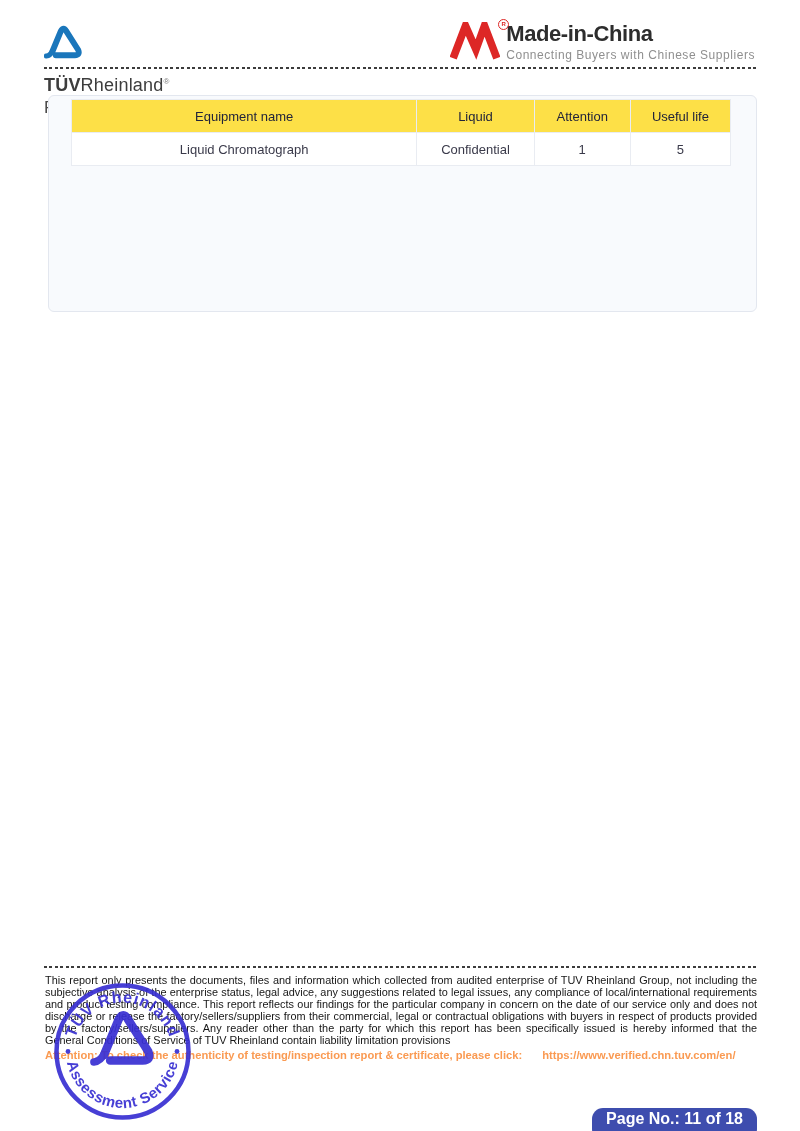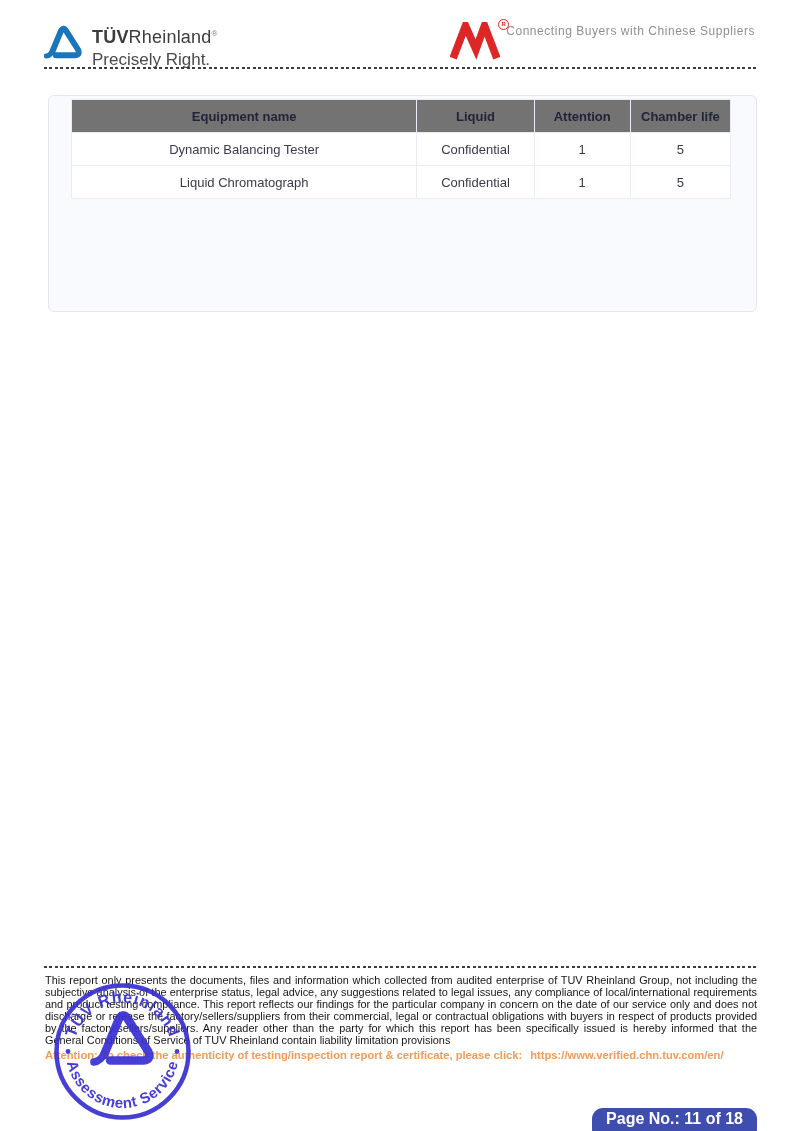--- a/index.html
+++ b/index.html
@@ -1,21 +1,21 @@
 <!DOCTYPE html>
 <html><head>
 <meta charset="utf-8">
 <style>
   html,body{margin:0;padding:0;background:#ffffff;}
   body{font-family:"Liberation Sans","DejaVu Sans",sans-serif;}
   .page{position:relative;width:800px;height:1131px;background:#fff;overflow:hidden;}
 
   
   .header{position:absolute;top:22px;left:44px;right:43px;display:flex;justify-content:space-between;align-items:flex-start;}
-  .tuv-logo{display:flex;align-items:flex-start;gap:8px;}
+  .tuv-logo{display:flex;align-items:flex-start;gap:8px;flex-direction:column;}
   .tuv-text{padding-top:2px;}
   .tuv-brand{font-size:18px;color:#3d3d3d;letter-spacing:0.2px;line-height:20px;}
   .tuv-brand .b{font-weight:bold;}
   .tuv-brand sup{font-size:8px;color:#7a7a7a;}
   .tuv-tagline{font-size:17px;color:#4a4a4a;margin-top:3px;}
   .mic-logo{display:flex;align-items:flex-start;gap:6px;position:relative;padding-right:2px;}
   .mic-text{text-align:left;}
   .mic-brand{font-size:22px;font-weight:bold;color:#2d2d2d;letter-spacing:-0.4px;line-height:24px;}
   .mic-tagline{font-size:12px;color:#8f8f8f;letter-spacing:0.55px;margin-top:2px;white-space:nowrap;}
   .mic-reg{position:absolute;left:48px;top:-3px;width:9px;height:9px;border:1px solid #dd2726;border-radius:50%;color:#dd2726;font-size:6px;line-height:9px;text-align:center;font-weight:bold;}
@@ -24,27 +24,27 @@
     background:repeating-linear-gradient(90deg,#3c3c3c 0 3px,transparent 3px 5.5px);}
   .dotline.top{top:67px;}
   .dotline.bottom{top:966px;}
 
   
   .table-card{position:absolute;top:95px;left:48px;width:709px;height:217px;box-sizing:border-box;
     background:#f8fafd;border:1px solid #e3e7ef;border-radius:6px;padding:3px 25px 14px 22px;}
   table.equip{width:100%;border-collapse:collapse;background:#fff;table-layout:fixed;}
   table.equip th,table.equip td{border:1px solid #e9ecf2;height:32px;text-align:center;vertical-align:middle;
     font-size:13px;color:#3a3a4a;padding:0 4px;overflow:hidden;}
-  table.equip th{background:#737373;font-weight:bold;color:#22243a;}
+  table.equip th{background:#fde047;font-weight:normal;color:#22243a;}
 
   
   .disclaimer{position:absolute;top:974px;left:45px;right:43px;font-size:10.9px;line-height:12.1px;
     color:#161616;text-align:justify;}
   .attention{position:absolute;top:1049px;left:45px;right:43px;font-size:11.2px;font-weight:bold;color:#fa9a52;white-space:nowrap;}
-  .attention .url{margin-left:8px;color:#fa9a52;text-decoration:none;}
+  .attention .url{margin-left:20px;color:#fa9a52;text-decoration:none;}
 
   .stamp{position:absolute;left:52px;top:981px;width:141px;height:141px;opacity:0.92;pointer-events:none;}
 
   .page-badge{position:absolute;right:43px;top:1108px;height:32px;line-height:22px;padding:0 14px;
     background:#3e4dae;border-radius:11px;color:#ffffff;font-size:16px;font-weight:bold;}
 </style>
 </head>
 <body>
 
 <div class="page">
@@ -60,50 +60,45 @@
         <div class="tuv-tagline">Precisely Right.</div>
       </div>
     </div>
 
     <div class="mic-logo">
       <svg width="50" height="38" viewBox="0 0 52 40">
         <path d="M 3,38 L 16,4 L 27,29 L 36,4 L 49,38" fill="none" stroke="#dd2726" stroke-width="8" stroke-linejoin="miter" stroke-miterlimit="8"></path>
       </svg>
       <div class="mic-reg">R</div>
       <div class="mic-text">
+        <div class="mic-brand">Made-in-China</div>
         <div class="mic-tagline">Connecting  Buyers  with  Chinese  Suppliers</div>
       </div>
     </div>
   </div>
 
   <div class="dotline top"></div>
 
   <div class="table-card">
     <table class="equip">
       <colgroup>
           <col style="width:52.4%">
           <col style="width:17.8%">
           <col style="width:14.6%">
           <col style="width:15.2%">
         </colgroup>
       <thead>
         <tr>
           <th>Equipment name</th>
           <th>Liquid</th>
           <th>Attention</th>
-          <th>Chamber life</th>
+          <th>Useful life</th>
         </tr>
       </thead>
       <tbody>
-        <tr>
-          <td>Dynamic Balancing Tester</td>
-          <td>Confidential</td>
-          <td>1</td>
-          <td>5</td>
-        </tr>
         <tr>
           <td>Liquid Chromatograph</td>
           <td>Confidential</td>
           <td>1</td>
           <td>5</td>
         </tr>
       </tbody>
     </table>
   </div>
 

